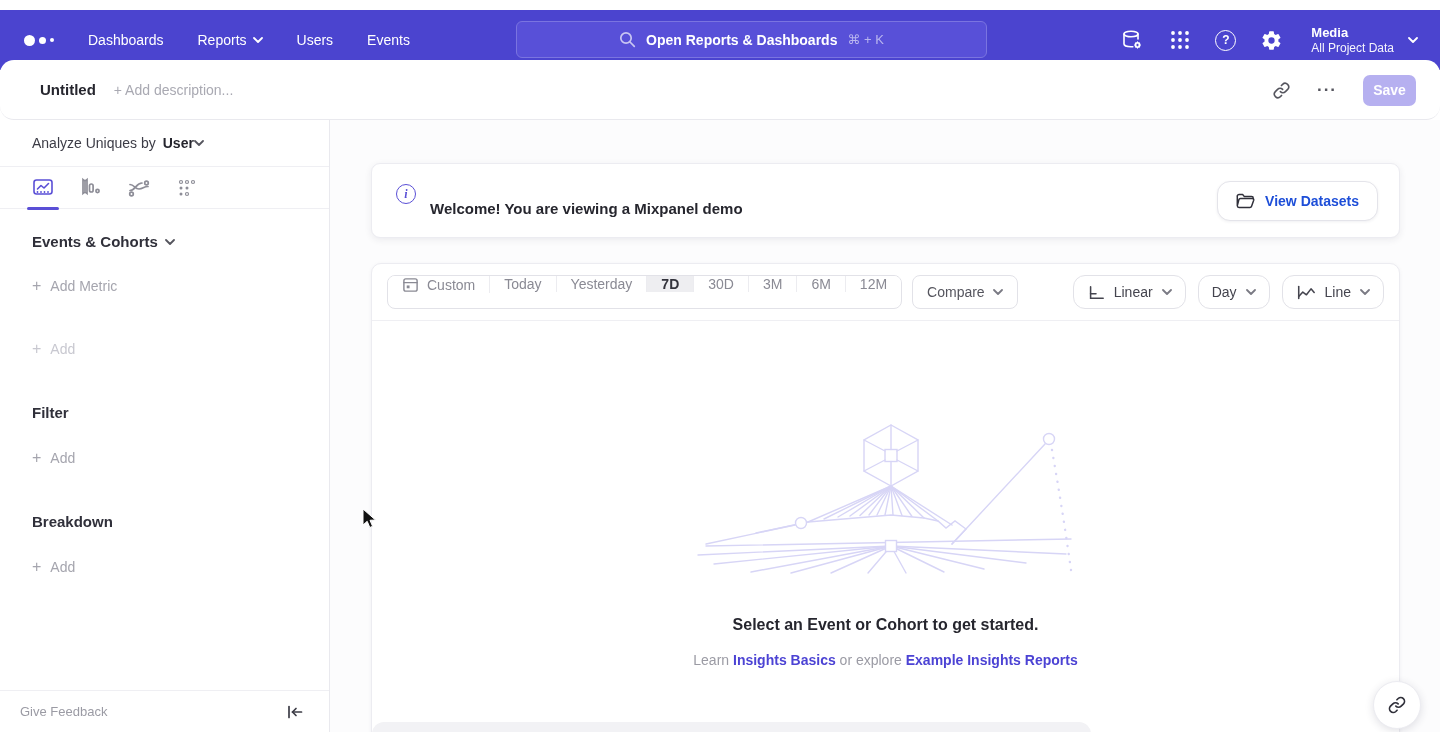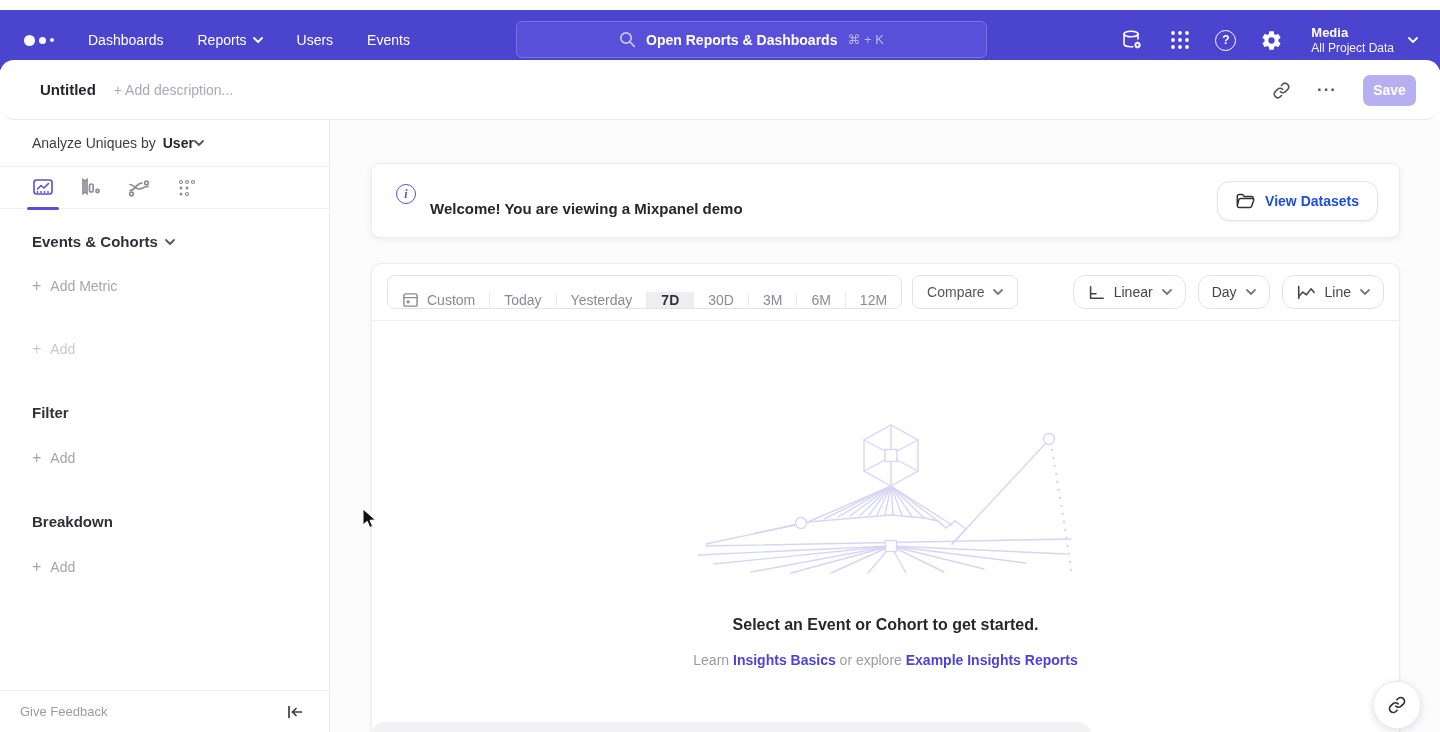--- a/index.html
+++ b/index.html
@@ -57,21 +57,21 @@
   
   .main { position:absolute; left:330px; top:120px; right:0; bottom:0; background:#fcfcfd; overflow:hidden; }
   .banner { position:absolute; left:41px; top:43px; right:40px; height:75px; background:#fff; border:1px solid #ececf1; border-radius:9px; box-shadow:0 2px 7px rgba(40,40,70,.08); display:flex; align-items:center; }
   .banner-info { margin:0 14px 0 24px; align-self:flex-start; margin-top:20px; width:20px; height:20px; border:1.7px solid #5a4fd6; border-radius:50%; color:#5a4fd6; font-size:12px; font-weight:700; display:flex; align-items:center; justify-content:center; font-family:"Liberation Serif", serif; font-style:italic; }
   .banner-title { font-size:15px; font-weight:700; color:#26262e; line-height:21px; margin-top:15px; }
   .banner-sub { font-size:14px; color:#70707c; line-height:22px; }
   .datasets-btn { position:absolute; right:21px; top:17px; height:40px; background:#fff; border:1px solid #e4e4ea; border-radius:13px; box-shadow:0 1px 3px rgba(40,40,70,.07); display:flex; align-items:center; gap:10px; padding:0 18px; font-size:14px; font-weight:700; color:#1d4ed8; cursor:pointer; font-family:inherit; }
 
   .chart-card { position:absolute; left:41px; top:143px; right:40px; bottom:-14px; background:#fff; border:1px solid #ececf1; border-radius:10px; box-shadow:0 1px 4px rgba(40,40,70,.05); }
   .controls { height:57px; border-bottom:1px solid #efeff3; display:flex; align-items:center; padding:0 15px; }
-  .seg-group { display:flex; align-items:flex-end; height:34px; border:1px solid #e2e2e8; border-radius:8px; overflow:hidden; }
+  .seg-group { display:flex; align-items:flex-start; height:34px; border:1px solid #e2e2e8; border-radius:8px; overflow:hidden; }
   .seg { display:flex; align-items:center; gap:8px; padding:0 14px; font-size:14px; color:#8a8a94; border-right:1px solid #ececf0; cursor:pointer; background:#fff; white-space:nowrap; }
   .seg:last-child { border-right:none; }
   .seg.sel { background:#eeeef1; color:#33333c; font-weight:600; }
   .compare-btn { margin-left:10px; height:34px; border:1px solid #e2e2e8; border-radius:8px; background:#fff; display:flex; align-items:center; gap:8px; padding:0 14px; font-size:14px; color:#55555e; cursor:pointer; font-family:inherit; }
   .controls-right { margin-left:auto; display:flex; align-items:center; gap:12px; }
   .ctrl-btn { height:34px; border:1px solid #e2e2e8; border-radius:12px; background:#fff; display:flex; align-items:center; gap:9px; padding:0 13px; font-size:14px; color:#44444e; cursor:pointer; font-family:inherit; }
   .ctrl-btn .chev { color:#7a7a84; }
 
   .empty-illus { position:absolute; left:50%; transform:translateX(-50%); top:158px; }
   .empty-title { position:absolute; top:352px; width:100%; text-align:center; font-size:16px; font-weight:700; color:#26262e; }

